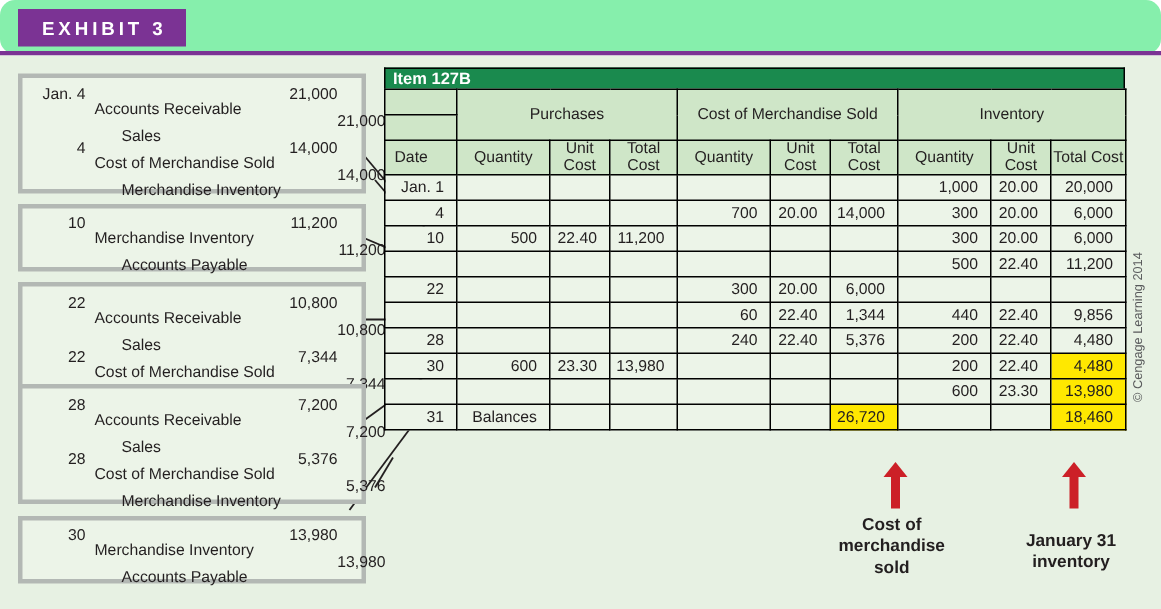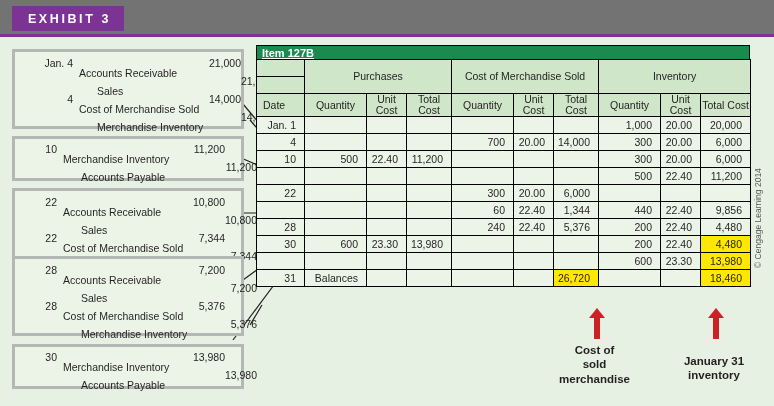--- a/index.html
+++ b/index.html
@@ -6,21 +6,21 @@
   body{
     width:774px;height:406px;
     background:#ffffff;
     font-family:"Liberation Sans", sans-serif;
     overflow:hidden;
     position:relative;
   }
   #root{position:absolute;left:0;top:0;width:774px;height:406px;}
 
   
-  .hdr{position:absolute;left:0;top:0;width:774px;height:36px;background:#737373;}
+  .hdr{position:absolute;left:0;top:0;width:774px;height:36px;background:#86efac;border-radius:10px;}
   .exhibit-tag{
     position:absolute;left:12px;top:6px;width:112px;height:25px;
     background:#7b3394;color:#ffffff;
     font-size:12.5px;font-weight:bold;letter-spacing:2.6px;
     display:flex;align-items:center;justify-content:center;
     box-sizing:border-box;padding-left:3px;
   }
   .exhibit-title{
     position:absolute;left:147px;top:9px;
     font-size:13.5px;font-weight:bold;color:#231f20;
@@ -54,21 +54,21 @@
 
   
   .invwrap{
     position:absolute;left:256px;top:45px;width:494px;
   }
   .itembar{
     height:14px;background:#1a8a4e;color:#ffffff;
     font-size:11px;font-weight:bold;
     display:flex;align-items:center;padding-left:5px;
     box-sizing:border-box;
-    border-left:1px solid #000;border-right:1px solid #000;border-top:1px solid #000;text-decoration:underline;
+    border-left:1px solid #000;border-right:1px solid #000;border-top:1px solid #000;
   }
   table.inv{
     border-collapse:collapse;width:494px;
     table-layout:fixed;
     font-size:10.5px;color:#231f20;
   }
   table.inv th, table.inv td{
     border:1px solid #000;
     padding:0;
     height:17px;
@@ -126,21 +126,21 @@
   <svg class="connectors" viewBox="0 0 774 406">
     <line x1="243" y1="104" x2="290" y2="160" stroke="#231f20" stroke-width="1.2"></line>
     <line x1="227" y1="152" x2="288" y2="178" stroke="#231f20" stroke-width="1.2"></line>
     <line x1="225" y1="213" x2="280" y2="213" stroke="#231f20" stroke-width="1.2"></line>
     <line x1="243" y1="280" x2="290" y2="246" stroke="#231f20" stroke-width="1.2"></line>
     <line x1="233" y1="340" x2="288" y2="266" stroke="#231f20" stroke-width="1.2"></line>
     <line x1="250" y1="120" x2="262" y2="134" stroke="#231f20" stroke-width="1.2"></line>
     <line x1="250" y1="325" x2="262" y2="305" stroke="#231f20" stroke-width="1.2"></line>
   </svg>
 
-  <div class="jbox" style="left:12px;top:49px;width:232px;height:80px;padding-left:16px;">
+  <div class="jbox" style="left:12px;top:49px;width:232px;height:80px;">
     <div style="position:relative;padding-top:5px;">
       <div class="jrow">
           <span class="jday">Jan. 4</span>
           <span class="jacct l1">Accounts Receivable</span>
           <span class="jdebit">21,000</span>
         </div>
       <div class="jrow">
           <span class="jday"></span>
           <span class="jacct l2">Sales</span>
           <span class="jcredit">21,000</span>
@@ -405,22 +405,22 @@
     <div class="arrow-stem" style="left:594px;top:317px;height:22px;"></div>
     <div class="arrow-head" style="left:589px;top:308px;"></div>
   </div>
   <div>
     <div class="arrow-stem" style="left:713px;top:317px;height:22px;"></div>
     <div class="arrow-head" style="left:708px;top:308px;"></div>
   </div>
 
   <div class="caption" style="left:537px;top:343px;width:115px;">
     <div>Cost of</div>
+    <div>merchandise</div>
     <div>sold</div>
-    <div>merchandise</div>
   </div>
   <div class="caption" style="left:659px;top:343px;width:110px;margin-top:11px;">
     <div>January 31</div>
     <div>inventory</div>
   </div>
 
   <div class="copyright">© Cengage Learning 2014</div>
 
 </div>
 

